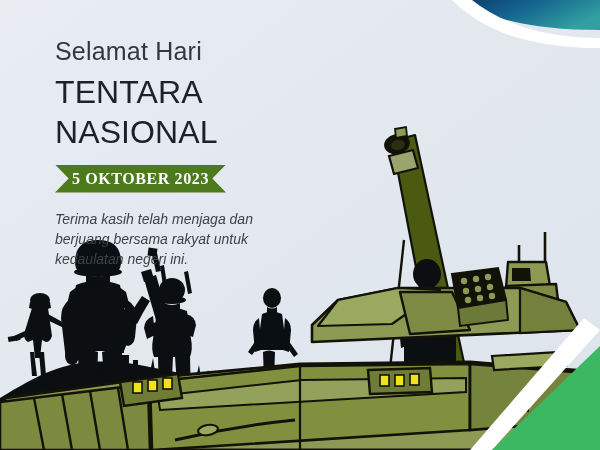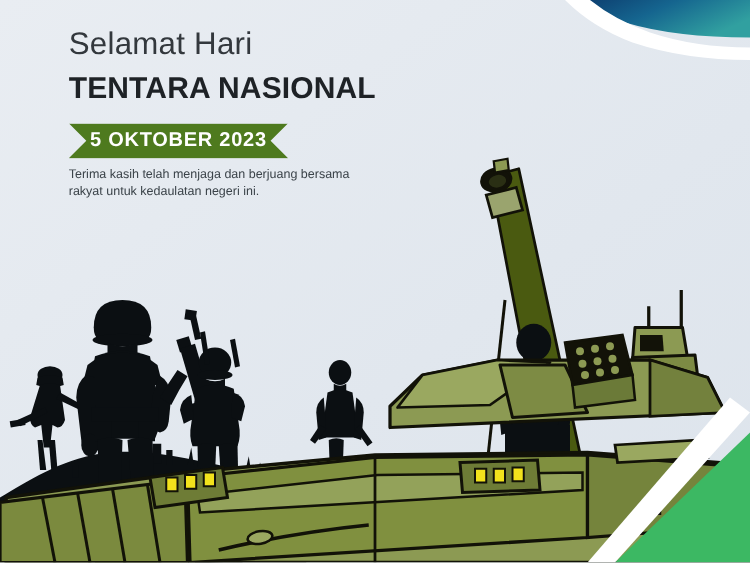--- a/index.html
+++ b/index.html
@@ -14,38 +14,39 @@
   }
   .layer{position:absolute;top:0;left:0;width:600px;height:450px;}
   svg.layer{display:block;}
 
   
   #textblock{
     position:absolute;left:55px;top:22px;width:300px;z-index:40;
   }
   #greeting{
     font-size:25px;font-weight:400;color:#33383d;letter-spacing:.2px;
-    line-height:1.1;margin:0 0 6px 0;
+    line-height:1.1;margin:16px 0 6px 0;
   }
   #headline{
-    font-size:24px;font-weight:700;color:#1e2226;letter-spacing:.1px;
+    font-size:32px;font-weight:400;color:#1e2226;letter-spacing:.1px;
     line-height:1.25;margin:0;text-transform:uppercase;
   }
   #ribbon{
     position:relative;display:inline-block;margin-top:13px;
     height:28px;line-height:28px;
     background:#4e7a1e;color:#ffffff;
     font-size:16px;font-weight:600;letter-spacing:.6px;
     padding:0 17px 0 17px;
     clip-path:polygon(0 0, 100% 0, 92% 50%, 100% 100%, 0 100%, 8% 50%);
+    font-family:Liberation Serif, serif;
   }
   #ribbon-wrap{position:relative;display:block;}
   #body-text{
-    margin:6px 0 0 0;font-size:10px;line-height:1.46;
-    color:#3b4349;font-weight:400;max-width:232px;
+    margin:16px 0 0 0;font-size:14px;line-height:1.46;
+    color:#3b4349;font-weight:400;max-width:232px;font-style:italic;
   }
 </style>
 </head>
 <body>
 
 <div id="poster">
 
   <svg class="layer" viewBox="0 0 600 450">
     <defs>
       <linearGradient id="bgGrad" x1="0" y1="0" x2="1" y2="1">

